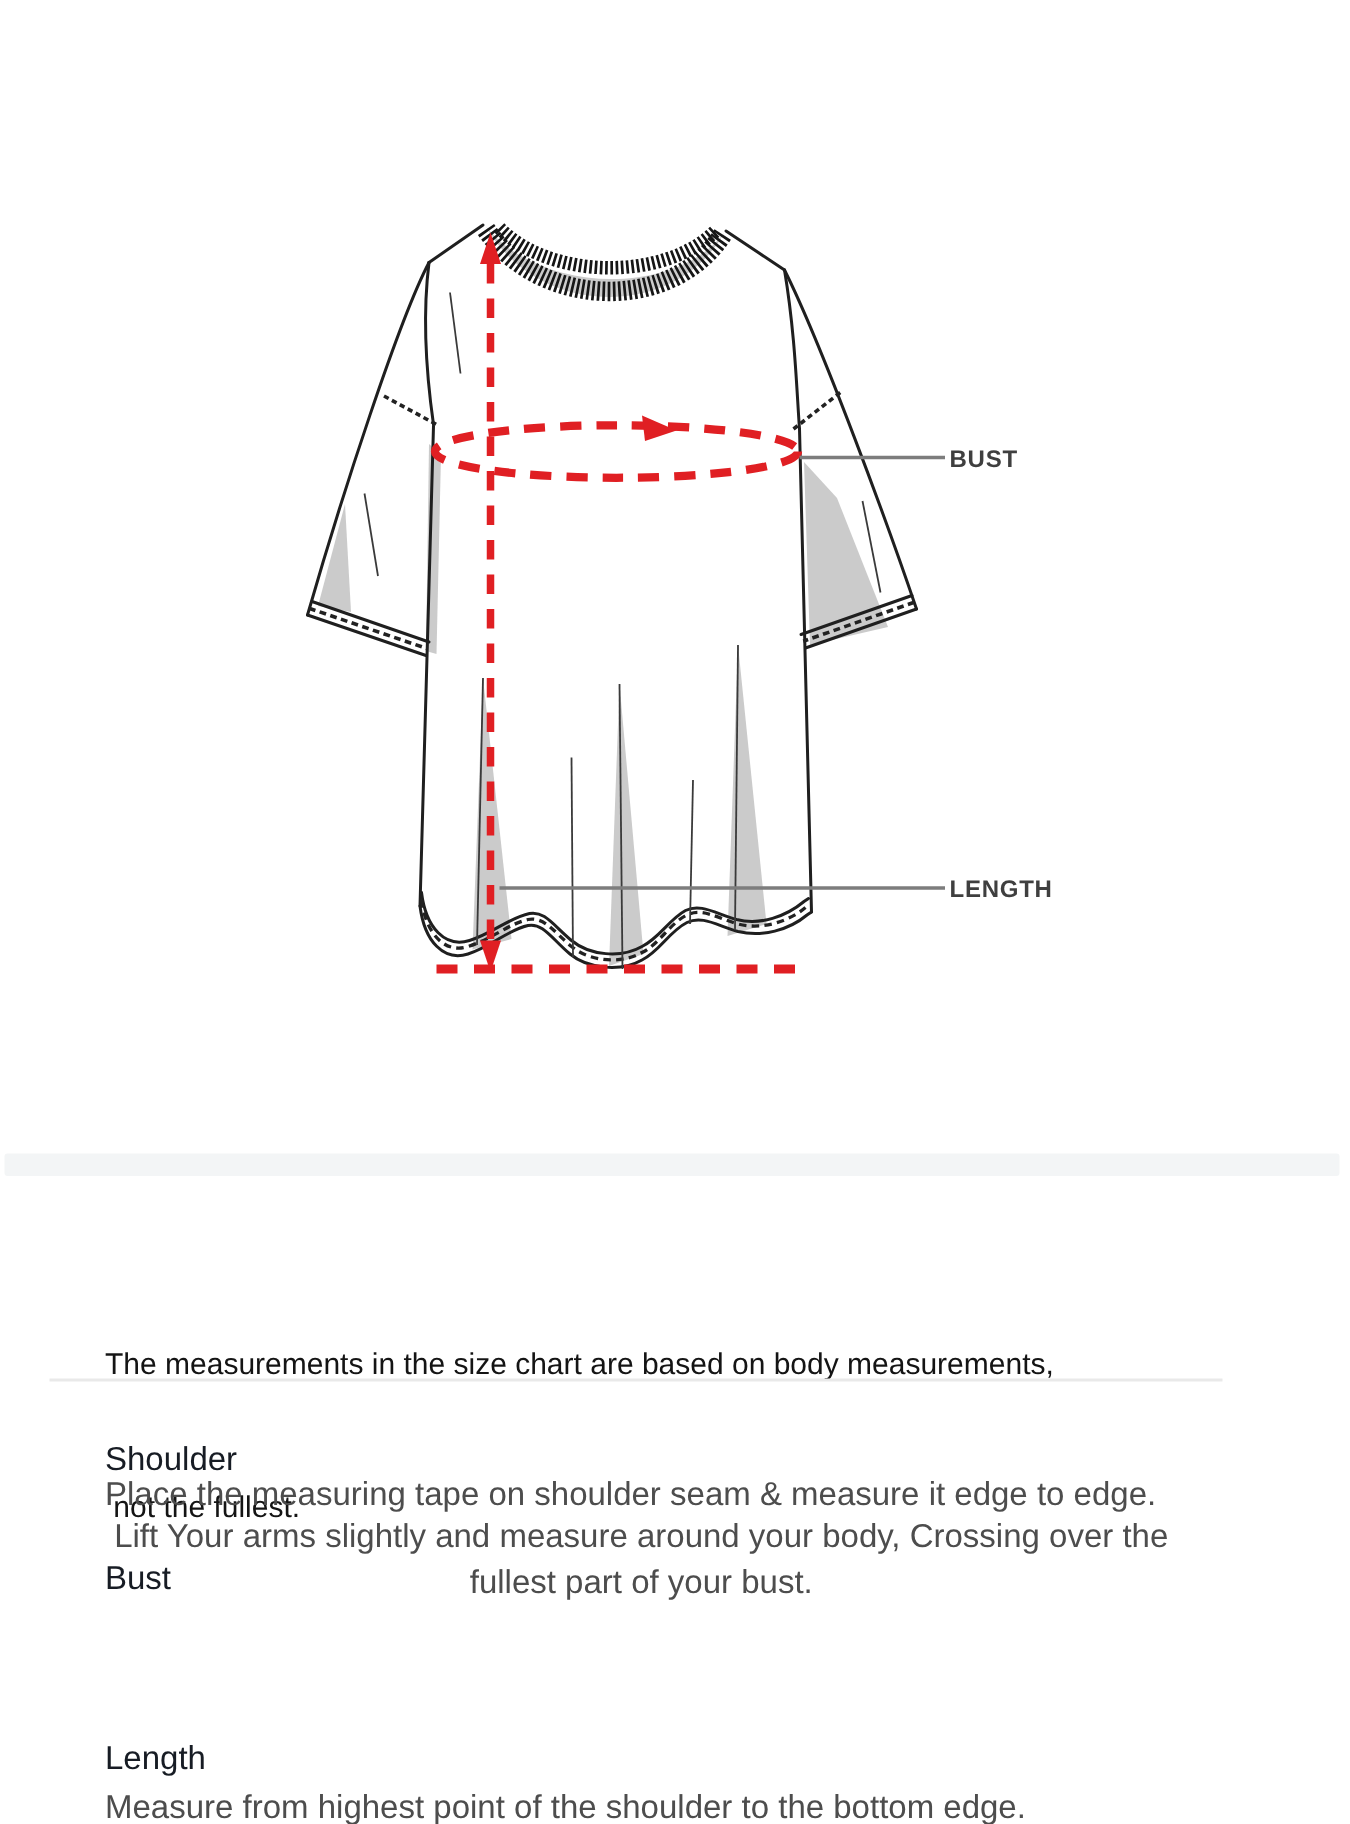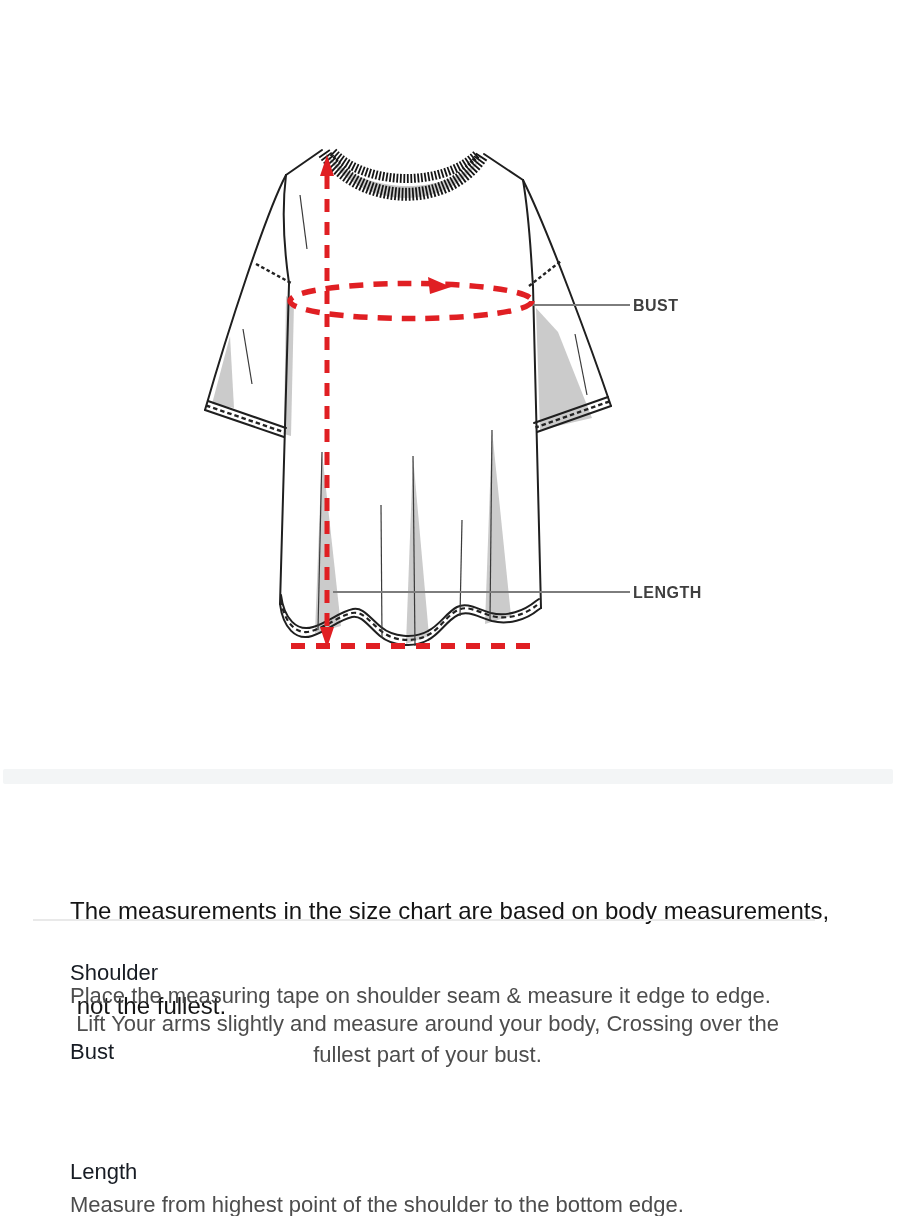--- a/index.html
+++ b/index.html
@@ -7,21 +7,21 @@
     width:900px;height:1216px;position:relative;overflow:hidden;
     font-family:"Liberation Sans","DejaVu Sans",sans-serif;
   }
   .diagram-wrap{position:absolute;top:0;left:0;width:900px;height:769px;}
   .band-divider{
     position:absolute;top:769px;left:3px;width:890px;height:15px;
     background:#f3f5f6;border-radius:2px;
   }
   .note{
     position:absolute;left:70px;top:832px;width:760px;
-    font-size:24px;line-height:31.5px;color:#141414;
+    font-size:20px;line-height:31.5px;color:#141414;
     white-space:pre-wrap;
   }
   .thin-rule{
     position:absolute;left:33px;top:919px;width:782px;height:2px;
     background:#e9e9e9;
   }
   .sec-title{
     position:absolute;left:70px;font-size:22px;line-height:26px;color:#171c24;
   }
   .sec-desc{

